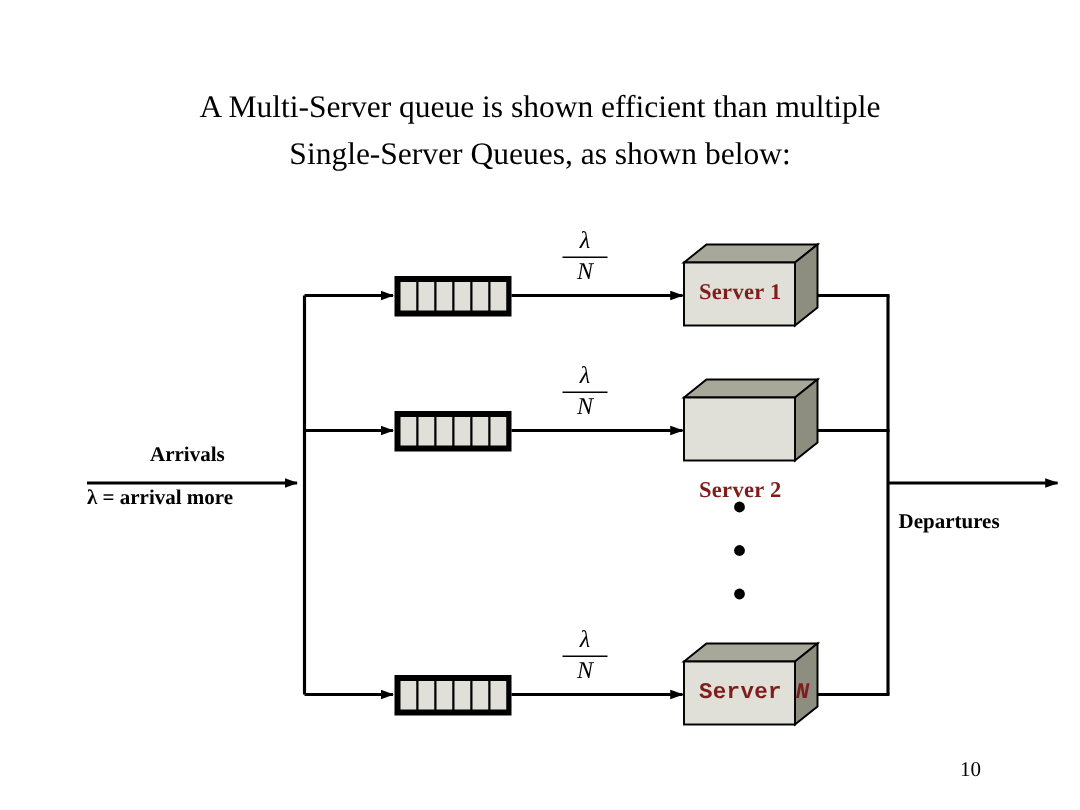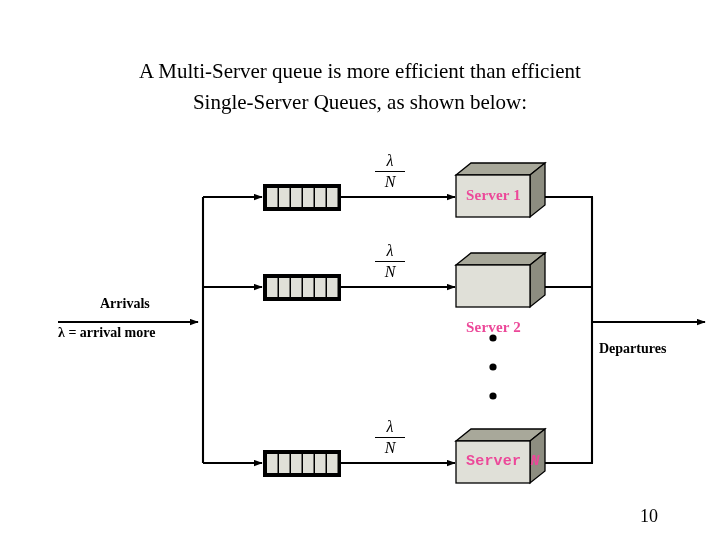--- a/index.html
+++ b/index.html
@@ -38,41 +38,41 @@
     width: 720px;
     height: 540px;
   }
   #diagram svg { display: block; }
 
   
   #page-number {
     position: absolute;
     left: 640px;
     top: 506px;
-    font-size: 18px;
+    font-size: 14px;
     font-family: "Liberation Serif", "DejaVu Serif", serif;
     color: #000000;
   }
 
   
   .ov {
     position: absolute;
     white-space: nowrap;
   }
   .lbl-bold {
     font-family: "Liberation Serif", "DejaVu Serif", serif;
     font-weight: bold;
     font-size: 14px;
     color: #000000;
   }
   .lbl-server {
     font-family: "Liberation Serif", "DejaVu Serif", serif;
     font-weight: bold;
     font-size: 15px;
-    color: #ec4899;
+    color: #7f1d1d;
     letter-spacing: 0.2px;
   }
   .lbl-server .it { font-style: italic; }
 
   .frac {
     position: absolute;
     text-align: center;
     font-family: "Liberation Serif", "DejaVu Serif", serif;
     font-style: italic;
     font-size: 16px;
@@ -85,21 +85,21 @@
     display: block;
     height: 0;
     border-top: 1.6px solid #000;
     margin: 0 2px 1px 2px;
   }
   .frac .den { display: block; padding-top: 1px; }
 </style>
 </head>
 <body>
 
-<div id="slide-title">A Multi-Server queue is more efficient than efficient
+<div id="slide-title">A Multi-Server queue is shown efficient than multiple
 Single-Server Queues, as shown below:</div>
 
 <div id="diagram">
   <svg width="720" height="540" viewBox="0 0 720 540">
     <defs>
       <marker id="arrowEnd" markerWidth="9" markerHeight="9" refX="8.2" refY="3.2" orient="auto" markerUnits="userSpaceOnUse">
         <path d="M0,0 L9,3.2 L0,6.4 z" fill="#000000"></path>
       </marker>
     </defs>
 

